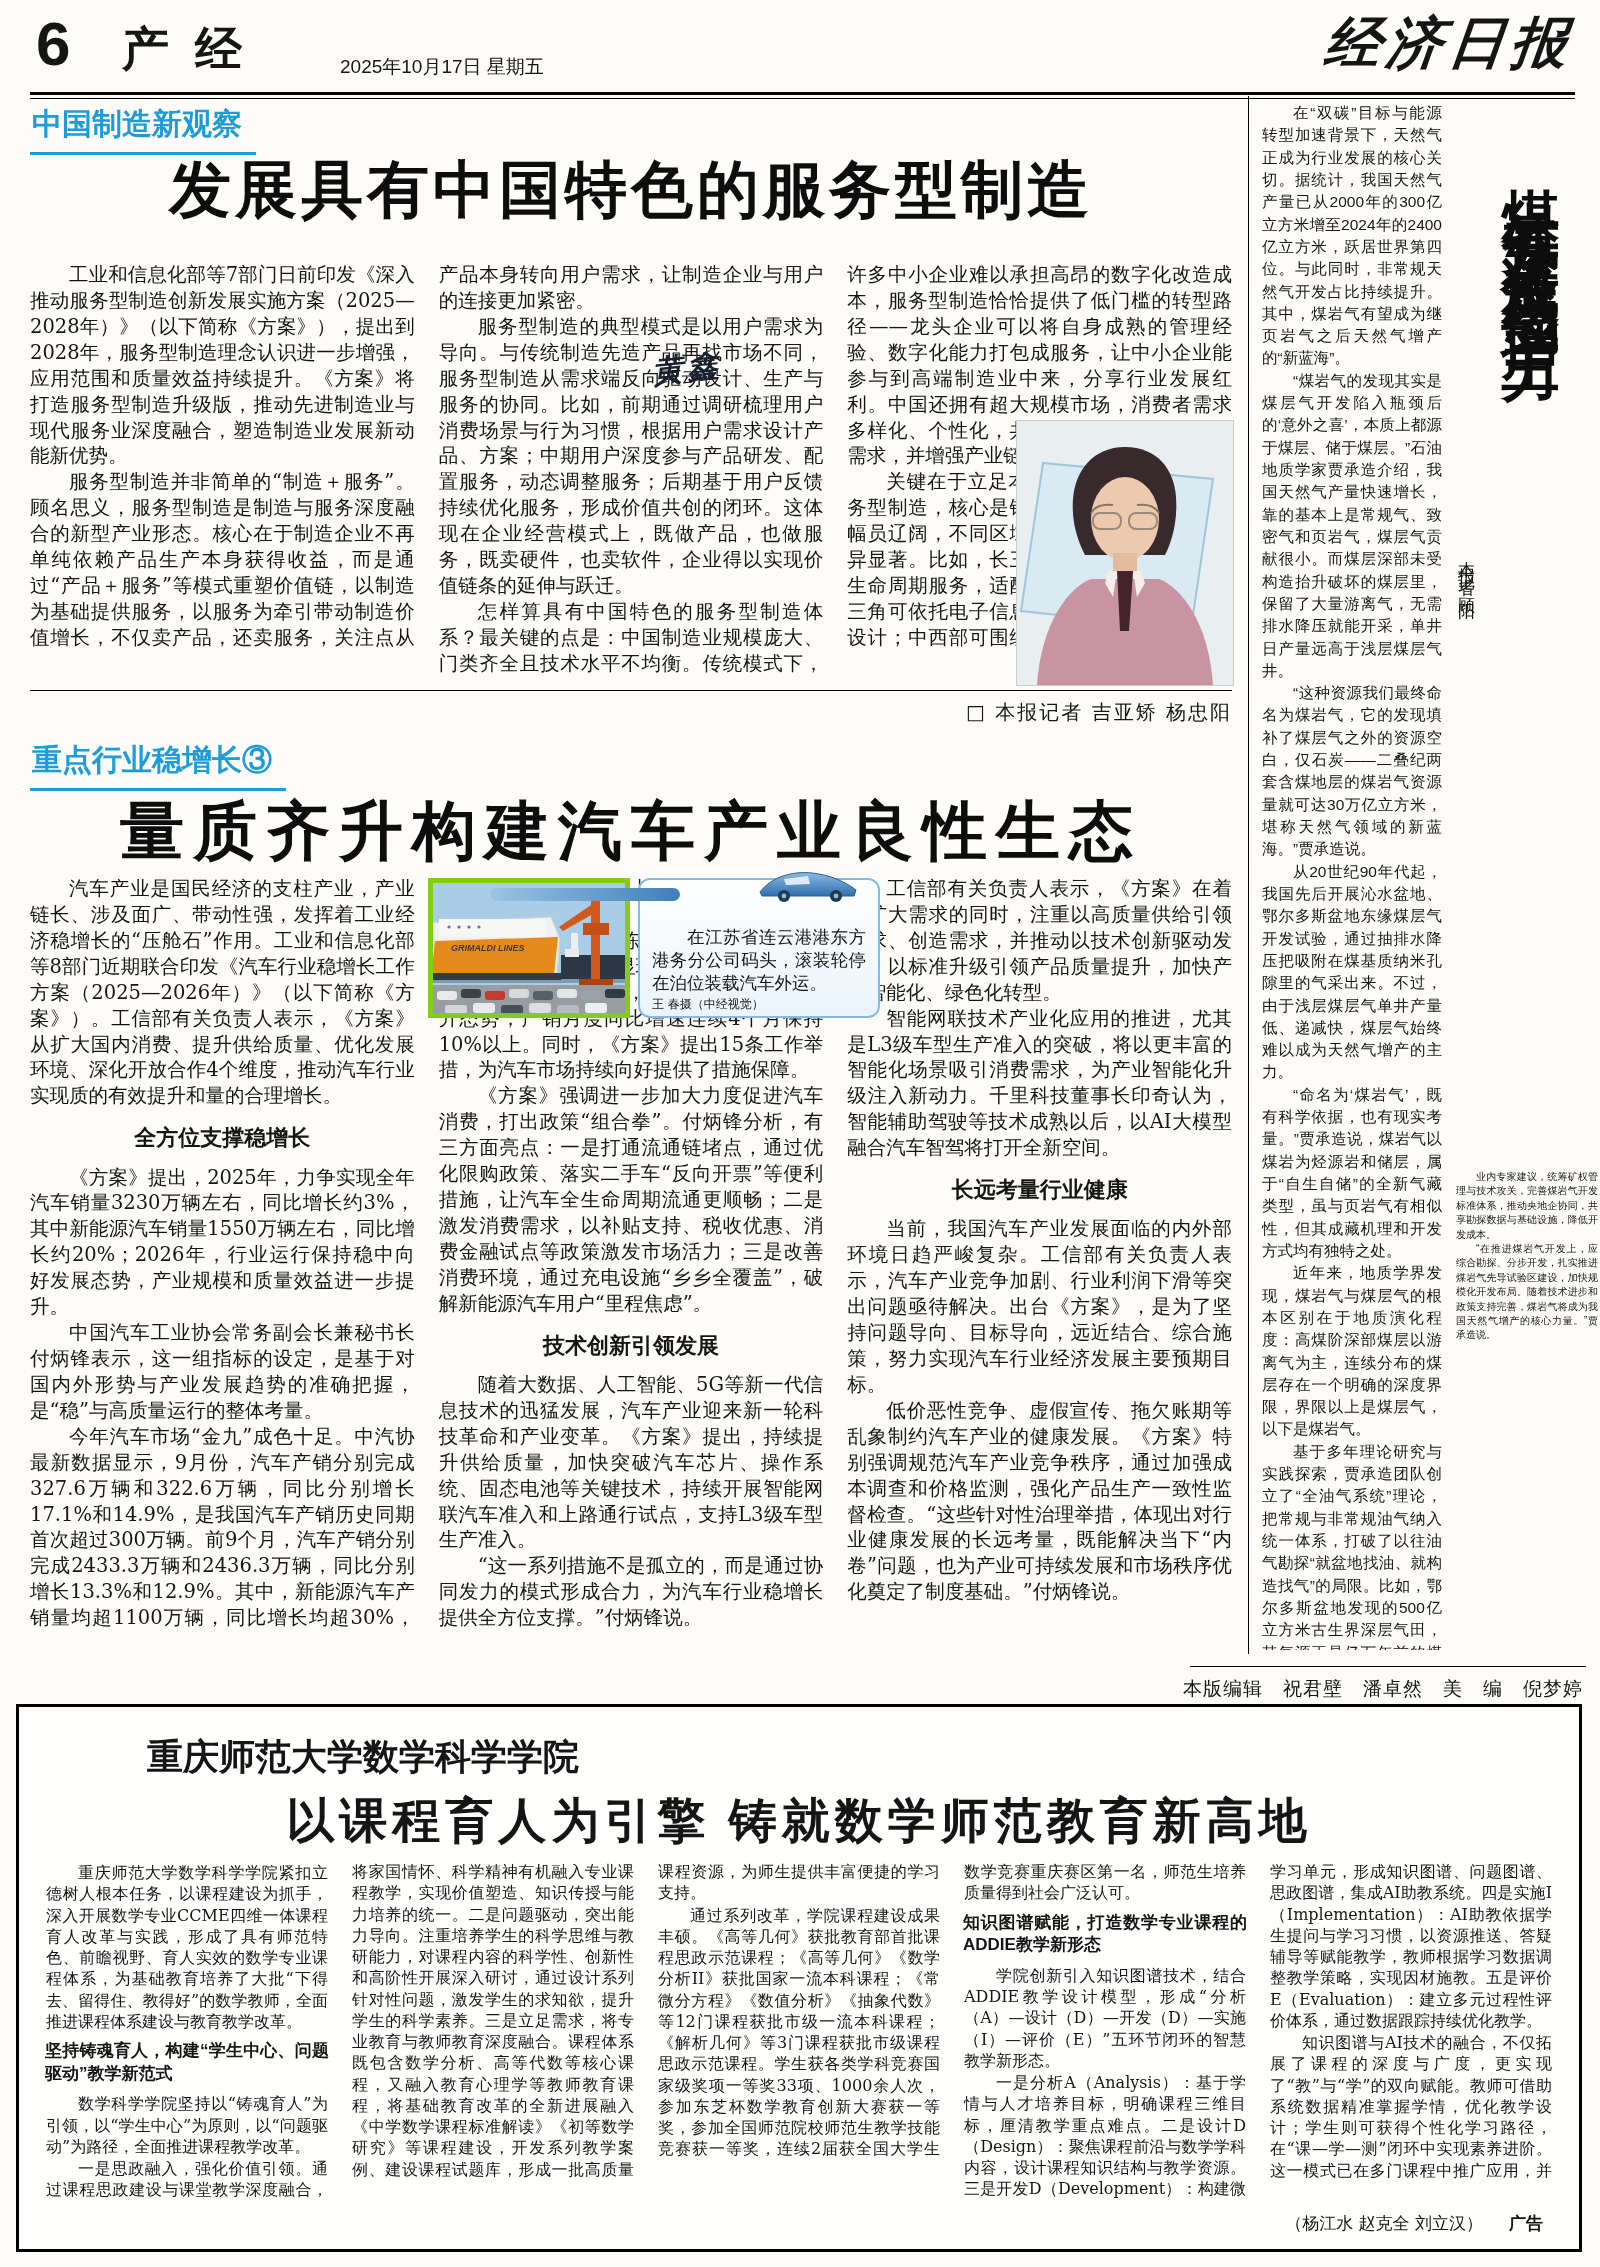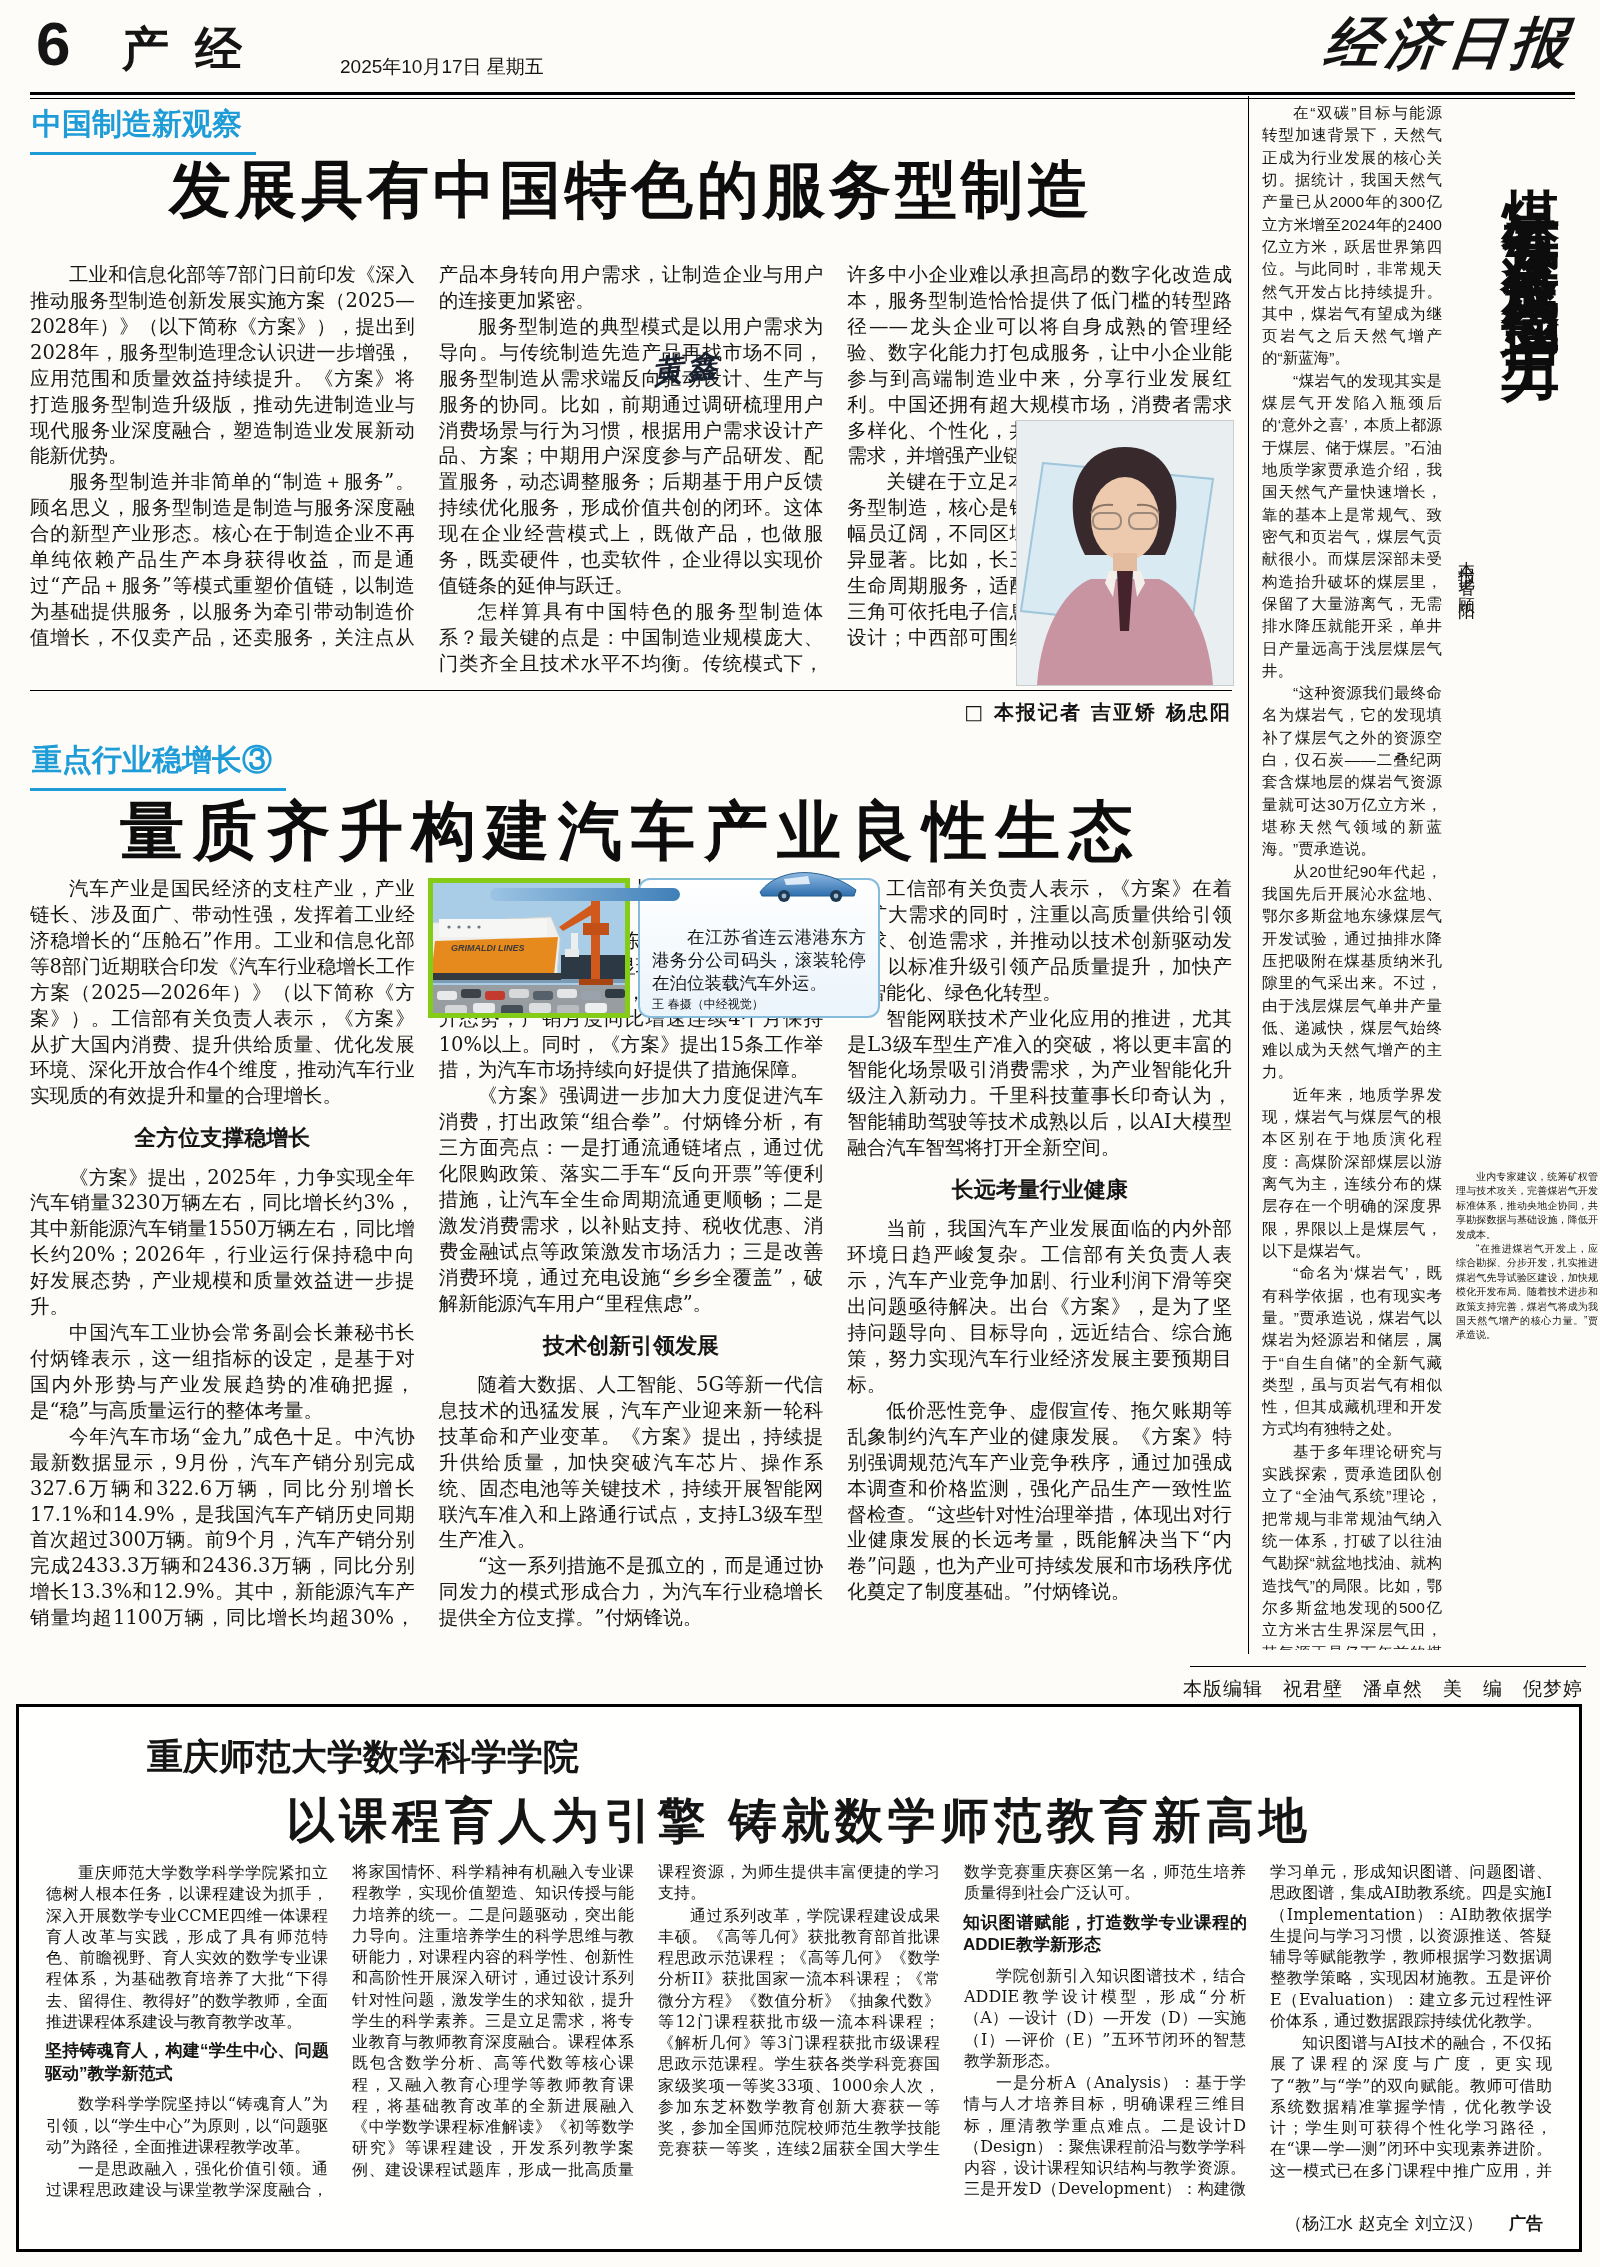--- a/index.html
+++ b/index.html
@@ -23,21 +23,21 @@
   #head2{top:788px;font-size:64px;letter-spacing:9px;}
   
   .colbody{position:absolute;left:30px;width:1202px;column-gap:24px;overflow:hidden;
            font-size:19.5px;line-height:1.33;text-align:justify;}
   .colbody p{margin:0;text-indent:2em;}
   #body1{top:262px;height:422px;column-count:3;}
   #body2{top:876px;height:772px;column-count:3;}
   #body2 h4{margin:14px 0 12px 0;text-align:center;font-size:22px;font-weight:bold;
             font-family:"Liberation Sans",sans-serif;break-after:avoid;}
   .thinrule{position:absolute;left:30px;width:1202px;height:1px;background:#000;}
-  #byline1{position:absolute;left:700px;top:699px;width:532px;text-align:right;font-size:20px;letter-spacing:2px;font-weight:bold;}
+  #byline1{position:absolute;left:700px;top:699px;width:532px;text-align:right;font-size:20px;letter-spacing:2px;}
   
   #photo1{position:absolute;left:1016px;top:420px;width:216px;height:264px;border:1px solid #c9cdd0;
           background:#e9eef1;overflow:hidden;}
   #sig1{position:absolute;left:652px;top:348px;font-size:31px;font-weight:bold;font-style:italic;
         font-family:"DejaVu Serif",serif;color:#19202e;transform:rotate(-6deg);letter-spacing:4px;}
   
   #photoblock{position:absolute;left:428px;top:878px;width:452px;height:140px;display:flex;}
   #photo2{width:202px;height:140px;flex:none;border:5px solid #84cc16;box-sizing:border-box;overflow:hidden;}
   #capbox{position:relative;flex:1;margin-left:8px;border:2px solid #85bcdc;border-radius:12px;
           background:linear-gradient(180deg,#ffffff, #eaf4fb);box-sizing:border-box;padding:46px 12px 4px 12px;}
@@ -199,22 +199,22 @@
       <p id="capcredit">王 春摄（中经视觉）</p>
     </div>
   </div>
 
   <div id="vdivider"></div>
   <div id="colA">
       <p>在“双碳”目标与能源转型加速背景下，天然气正成为行业发展的核心关切。据统计，我国天然气产量已从2000年的300亿立方米增至2024年的2400亿立方米，跃居世界第四位。与此同时，非常规天然气开发占比持续提升。其中，煤岩气有望成为继页岩气之后天然气增产的“新蓝海”。</p>
       <p>“煤岩气的发现其实是煤层气开发陷入瓶颈后的‘意外之喜’，本质上都源于煤层、储于煤层。”石油地质学家贾承造介绍，我国天然气产量快速增长，靠的基本上是常规气、致密气和页岩气，煤层气贡献很小。而煤层深部未受构造抬升破坏的煤层里，保留了大量游离气，无需排水降压就能开采，单井日产量远高于浅层煤层气井。</p>
       <p>“这种资源我们最终命名为煤岩气，它的发现填补了煤层气之外的资源空白，仅石炭——二叠纪两套含煤地层的煤岩气资源量就可达30万亿立方米，堪称天然气领域的新蓝海。”贾承造说。</p>
       <p>从20世纪90年代起，我国先后开展沁水盆地、鄂尔多斯盆地东缘煤层气开发试验，通过抽排水降压把吸附在煤基质纳米孔隙里的气采出来。不过，由于浅层煤层气单井产量低、递减快，煤层气始终难以成为天然气增产的主力。</p>
+      <p>“命名为‘煤岩气’，既有科学依据，也有现实考量。”贾承造说，煤岩气以煤岩为烃源岩和储层，属于“自生自储”的全新气藏类型，虽与页岩气有相似性，但其成藏机理和开发方式均有独特之处。</p>
       <p>近年来，地质学界发现，煤岩气与煤层气的根本区别在于地质演化程度：高煤阶深部煤层以游离气为主，连续分布的煤层存在一个明确的深度界限，界限以上是煤层气，以下是煤岩气。</p>
-      <p>“命名为‘煤岩气’，既有科学依据，也有现实考量。”贾承造说，煤岩气以煤岩为烃源岩和储层，属于“自生自储”的全新气藏类型，虽与页岩气有相似性，但其成藏机理和开发方式均有独特之处。</p>
       <p>基于多年理论研究与实践探索，贾承造团队创立了“全油气系统”理论，把常规与非常规油气纳入统一体系，打破了以往油气勘探“就盆地找油、就构造找气”的局限。比如，鄂尔多斯盆地发现的500亿立方米古生界深层气田，其气源正是亿万年前的煤系地层。</p>
     </div>
   <div id="vheadline">煤岩气开发将成天然气增产主力</div>
   <div id="vbyline">本报记者 顾阳</div>
   <div id="colB">
       <p>业内专家建议，统筹矿权管理与技术攻关，完善煤岩气开发标准体系，推动央地企协同，共享勘探数据与基础设施，降低开发成本。</p>
       <p>“在推进煤岩气开发上，应综合勘探、分步开发，扎实推进煤岩气先导试验区建设，加快规模化开发布局。随着技术进步和政策支持完善，煤岩气将成为我国天然气增产的核心力量。”贾承造说。</p>
     </div>
 
   <div id="edrule"></div>

